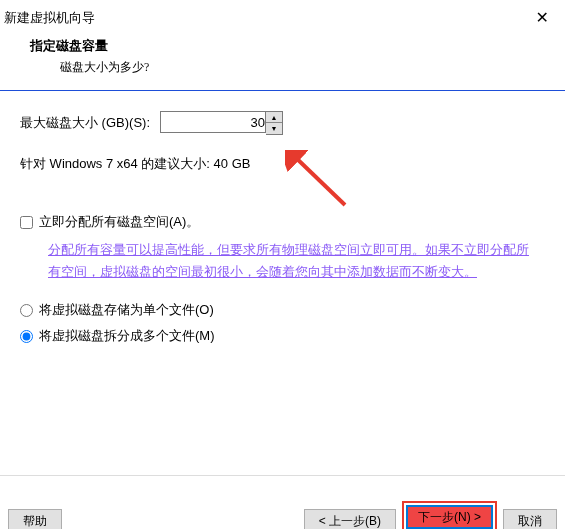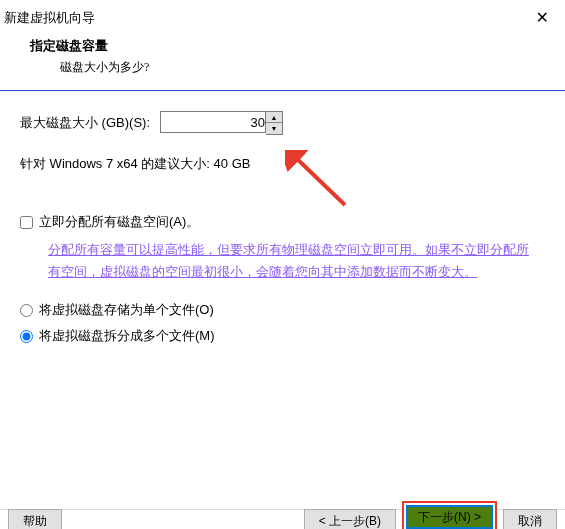--- a/index.html
+++ b/index.html
@@ -104,21 +104,21 @@
       color: #8b5cf6;
       margin-bottom: 18px;
       text-decoration: underline;
     }
     .radio-row { margin-top: 6px; align-items: center; }
     .footer {
       position: absolute;
       bottom: 0;
       left: 0;
       right: 0;
-      height: 20px;
+      height: 54px;
       border-top: 1px solid #ddd;
       display: flex;
       align-items: flex-end;
       padding: 0 8px;
     }
     .btn {
       height: 24px;
       padding: 0 14px;
       font-size: 12px;
       background: #e1e1e1;
@@ -128,21 +128,21 @@
       margin-bottom: -4px;
     }
     .btn-help { margin-right: auto; }
     .btn-next-wrap {
       border: 2px solid #e63a2d;
       padding: 2px;
       margin: 0 6px -4px 6px;
     }
     .btn-next {
       border: 2px solid #0078d7;
-      background: #4d7c0f;
+      background: #ef4444;
       height: 24px;
       padding: 0 10px;
       font-size: 12px;
       font-family: inherit;
       margin: 0;
     }
     .arrow-annot {
       position: absolute;
       top: 150px;
       left: 285px;

